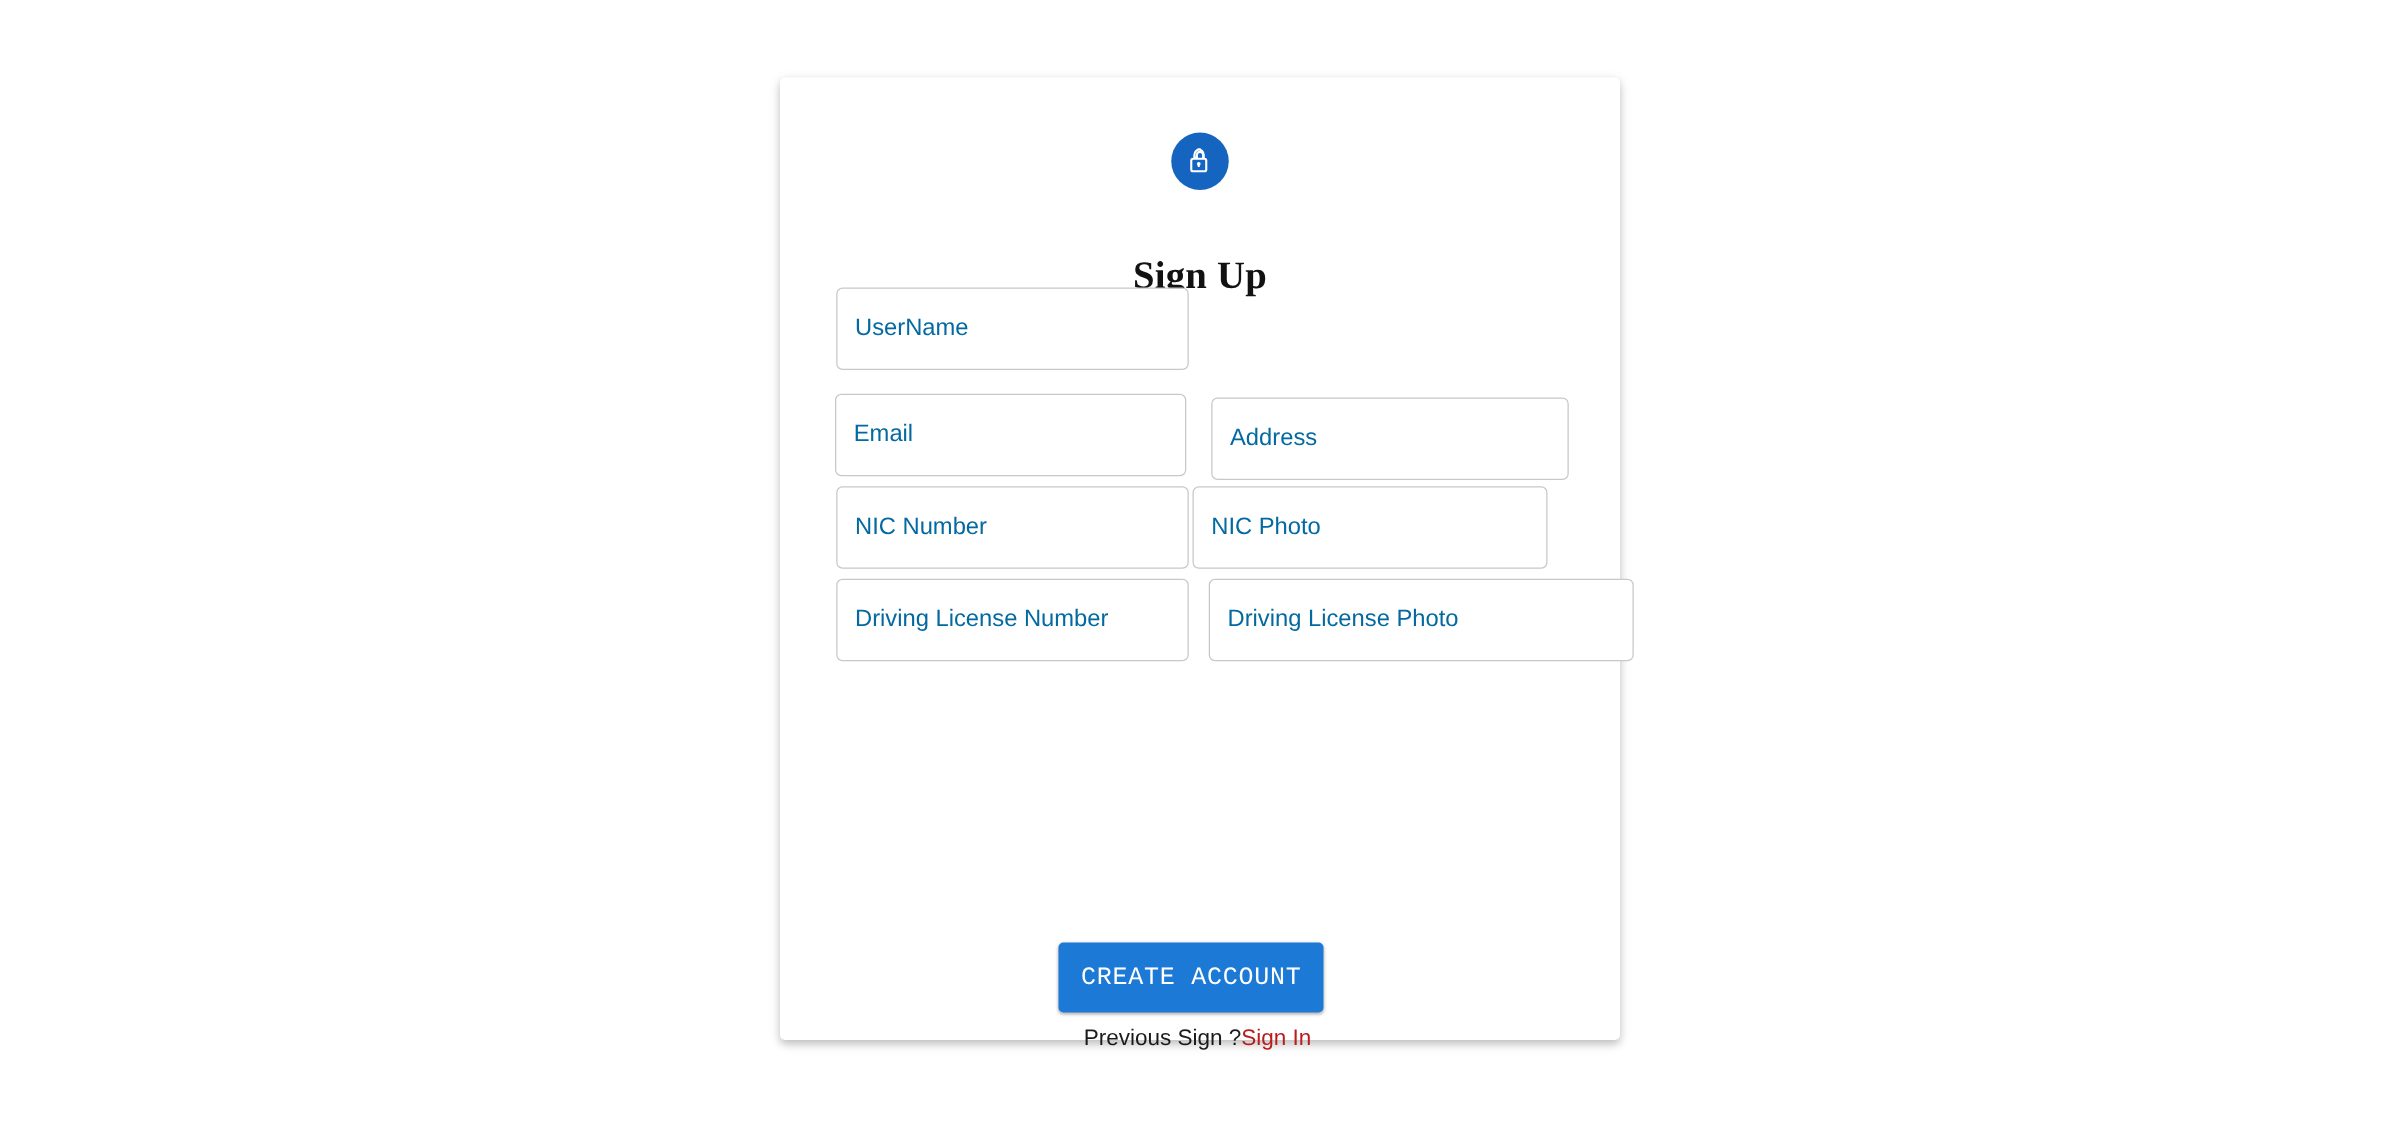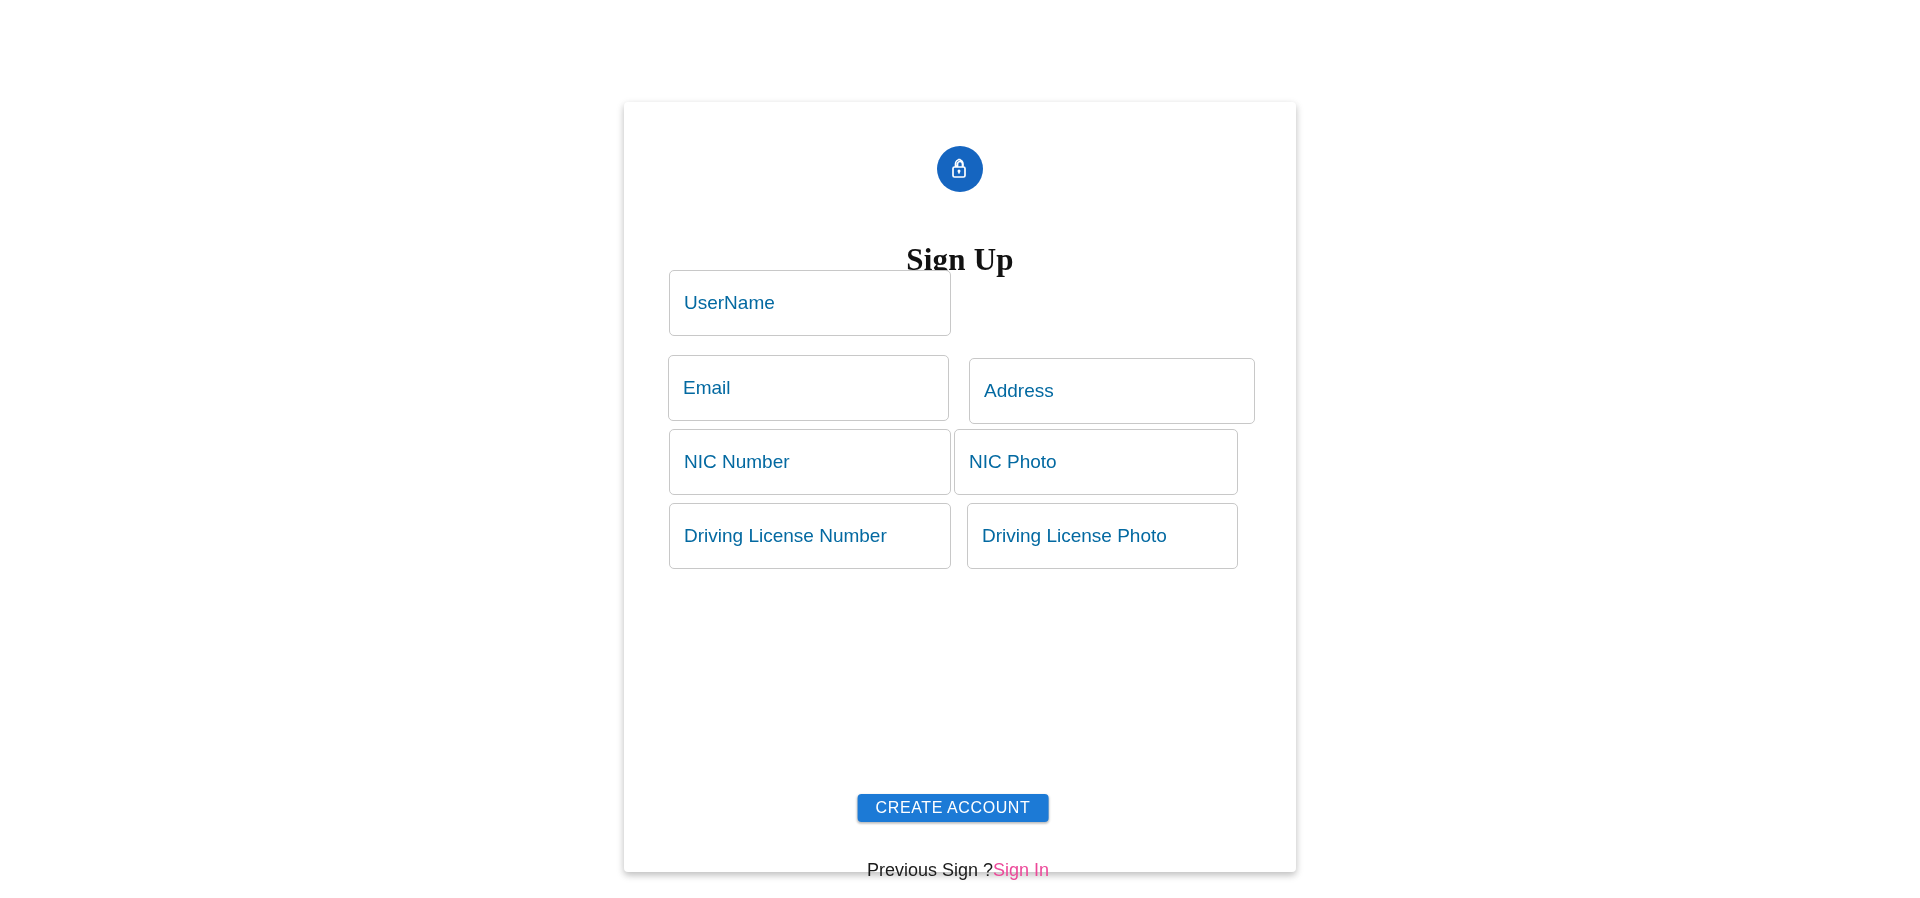--- a/index.html
+++ b/index.html
@@ -13,21 +13,20 @@
     height: 898px;
     font-family: "Liberation Sans", sans-serif;
     overflow: hidden;
     position: relative;
   }
 
   .page {
     position: absolute;
     inset: 0;
     background: #ffffff;
-    margin-top: 40px;
   }
 
   
   .signup-card {
     position: absolute;
     left: 624px;
     top: 62px;
     width: 672px;
     height: 770px;
     background: #ffffff;
@@ -96,21 +95,21 @@
   }
 
   
   .f-username  { left: 45px;  top: 0px;   width: 282px; }
   .f-password  { left: 345px; top: 0px;   width: 307px; }
   .f-email     { left: 44px;  top: 85px;  width: 281px; align-items: center; }
   .f-address   { left: 345px; top: 88px;  width: 286px; }
   .f-nicnum    { left: 45px;  top: 159px; width: 282px; }
   .f-nicphoto  { left: 330px; top: 159px; width: 284px; }
   .f-dlnum     { left: 45px;  top: 233px; width: 282px; }
-  .f-dlphoto   { left: 343px; top: 233px; width: 271px; }
+  .f-dlphoto   { left: 343px; top: 233px; width: 340px; }
 
   
   .eye-btn {
     margin-left: auto;
     margin-right: 14px;
     width: 26px;
     height: 26px;
     display: flex;
     align-items: center;
     justify-content: center;
@@ -159,48 +158,48 @@
   }
 
   
   .submit-btn {
     position: absolute;
     left: 50%;
     transform: translateX(-50%);
     margin-left: -7px;
     top: 692px;
     padding: 0 18px;
-    height: 28px;
+    height: 56px;
     min-width: 168px;
     background: #1c7ad6;
     color: #ffffff;
     border: none;
     border-radius: 4px;
-    font-family: Liberation Sans, sans-serif;
-    font-size: 16px;
+    font-family: Liberation Mono, monospace;
+    font-size: 20px;
     font-weight: 500;
     letter-spacing: 0.6px;
     cursor: pointer;
     box-shadow: 0 1px 3px rgba(0,0,0,0.2), 0 2px 2px rgba(0,0,0,0.12);
   }
 
   
   .footer {
     position: absolute;
     top: 758px;
     left: 0;
     width: 100%;
     text-align: center;
     margin-left: -2px;
     font-size: 18px;
     color: #1b1b1b;
     font-family: "Liberation Sans", sans-serif;
   }
   .footer .signin-link {
-    color: #ec4899;
+    color: #b91c1c;
     text-decoration: none;
     cursor: pointer;
   }
 </style>
 </head>
 <body>
 
 <div class="page">
 
   <div class="signup-card">

